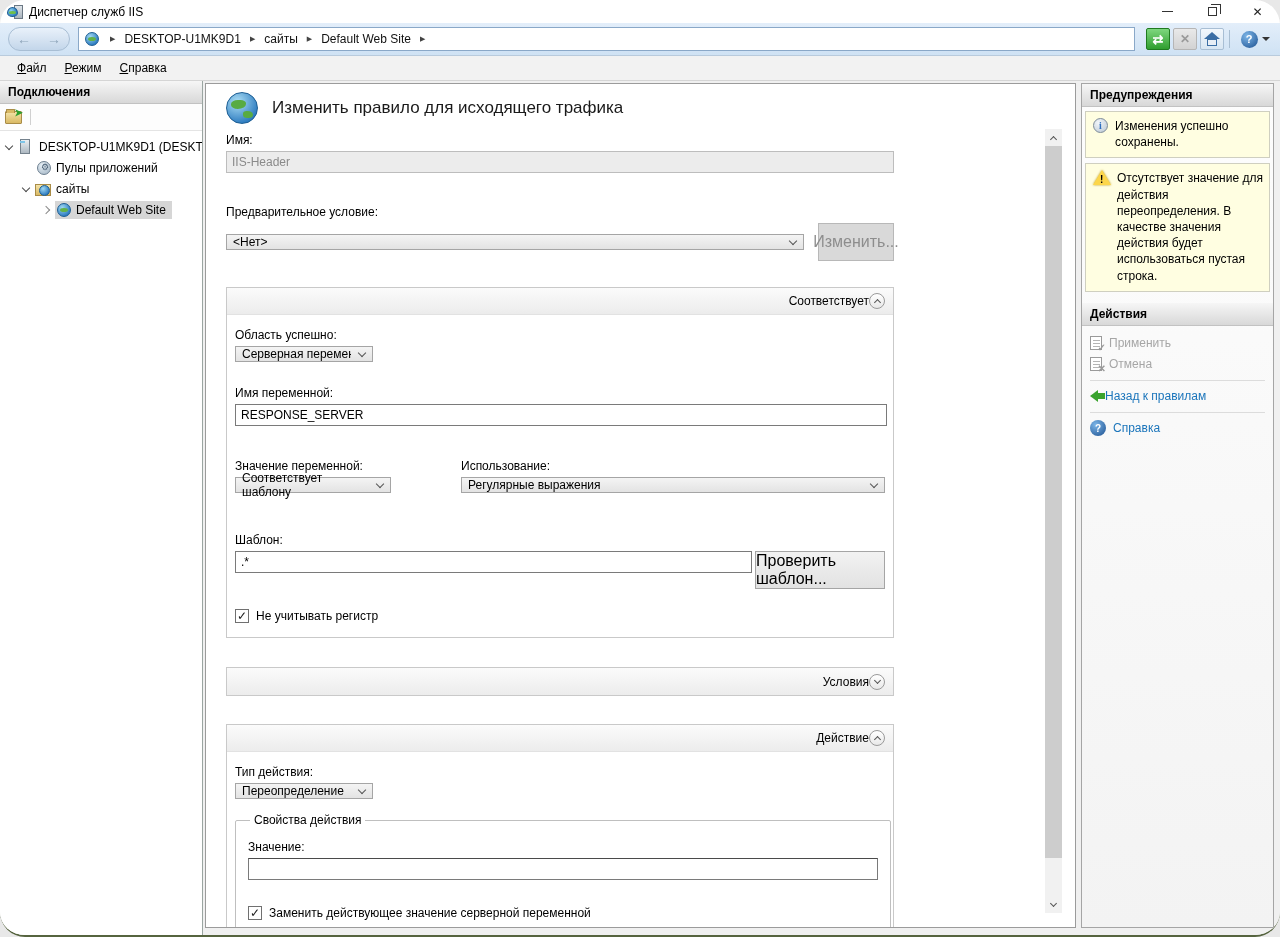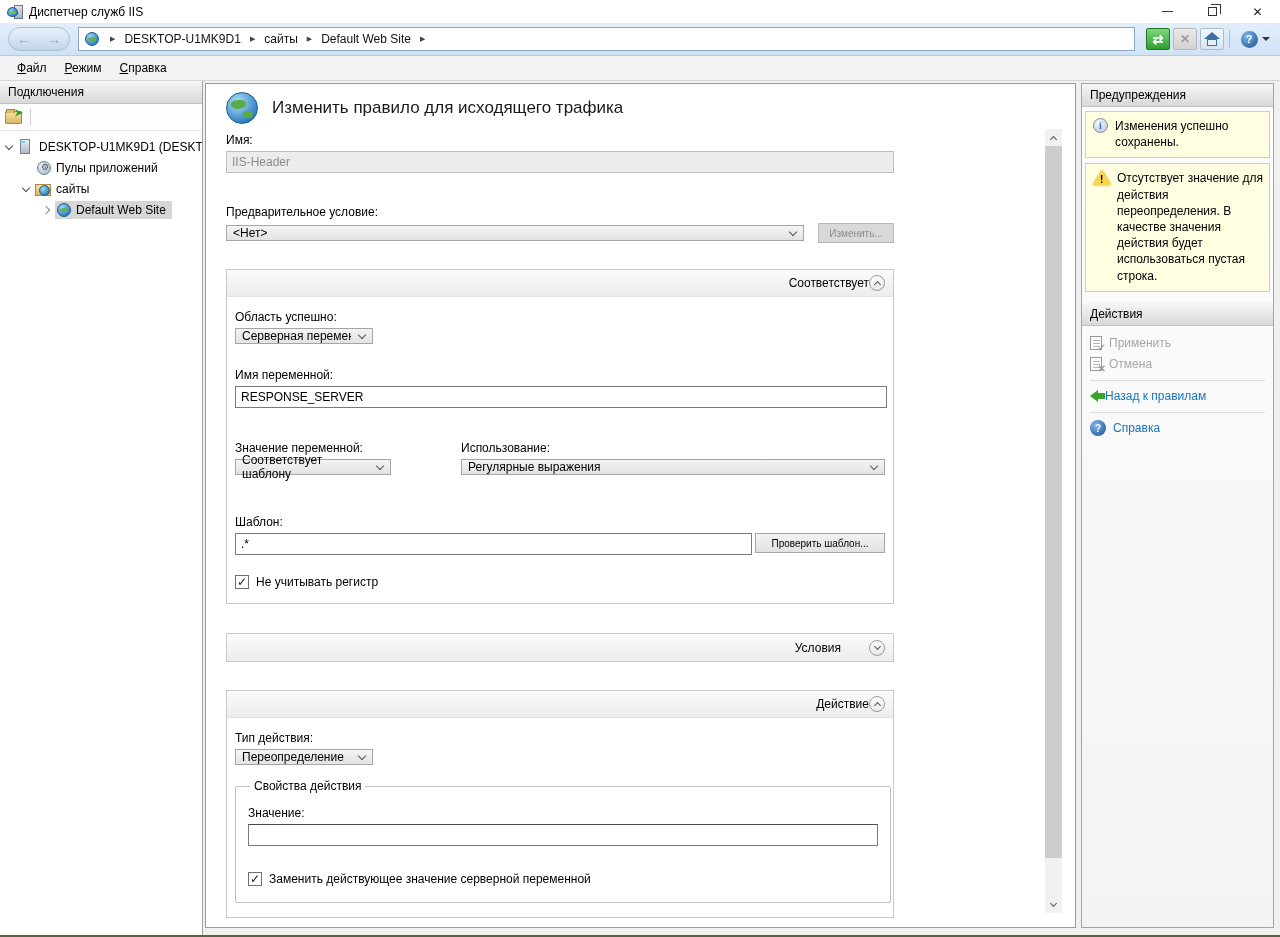--- a/index.html
+++ b/index.html
@@ -1,18 +1,18 @@
 <!DOCTYPE html>
 <html><head>
 <meta charset="utf-8">
 <style>
   * { margin:0; padding:0; box-sizing:border-box; }
   html,body { font-family:"Liberation Sans", sans-serif; background:#e8e8e8; }
   .window { width:1280px; height:937px; background:#f0f0f0; position:relative;
-            border-bottom:2px solid #56643f; overflow:hidden; display:flex; flex-direction:column; }
+            border-bottom:2px solid #56643f; overflow:hidden; display:flex; flex-direction:column;border-radius:25px; }
 
   
   .titlebar { height:23px; background:#ffffff; display:flex; align-items:center; padding-left:7px; flex:0 0 auto; }
   .titlebar .apptitle { font-size:12px; color:#000; margin-left:6px; flex:1; }
   .win-controls { display:flex; height:100%; }
   .win-btn { width:45px; display:flex; align-items:center; justify-content:center; font-size:12px; color:#222; }
   .glyph-min { width:11px; height:1px; background:#333; display:inline-block; }
   .glyph-restore { width:9px; height:9px; border:1px solid #333; position:relative; display:inline-block; background:#fff;}
   .glyph-restore:before { content:""; position:absolute; left:2px; top:-4px; width:9px; height:9px; border:1px solid #333; border-bottom:none; border-left:none; }
   .iis-app-icon { width:16px; height:16px; position:relative; }
@@ -41,21 +41,21 @@
   
   .menubar { height:25px; background:#f2f2f2; border-bottom:1px solid #d5d5d5; display:flex; align-items:center; padding-left:8px; flex:0 0 auto; }
   .menu-item { font-size:12px; color:#000; padding:4px 9px; display:inline-block; }
   .menu-item::first-letter { text-decoration:underline; }
 
   
   .content { flex:1; display:flex; background:#f0f0f0; min-height:0; }
 
   
   .sidebar { width:203px; flex:0 0 auto; border-right:1px solid #9aa5a1; display:flex; flex-direction:column; background:#fff; }
-  .panel-header { height:23px; line-height:22px; background:linear-gradient(#f6f6f6,#d8d8d8); border-bottom:1px solid #c2c2c2; font-size:12px; font-weight:normal; padding-left:8px; color:#000; }
+  .panel-header { height:23px; line-height:22px; background:linear-gradient(#f6f6f6,#d8d8d8); border-bottom:1px solid #c2c2c2; font-size:12px; font-weight:bold; padding-left:8px; color:#000; }
   .sidebar-toolbar { height:27px; background:#fdfdfd; border-bottom:1px solid #e4e4e4; display:flex; align-items:center; padding-left:5px; }
   .folder-icon { width:17px; height:13px; background:linear-gradient(#f4e3a8,#d9b964); border:1px solid #a98c47; border-radius:1px; position:relative; }
   .folder-icon:before { content:""; position:absolute; top:-3px; left:0; width:7px; height:3px; background:#d9b964; border:1px solid #a98c47; border-bottom:none; border-radius:1px 1px 0 0; }
   .folder-arrow { position:absolute; right:-2px; top:-4px; color:#2e9e2e; font-size:10px; font-weight:bold; line-height:1; }
   .tb-sep { width:1px; height:16px; background:#d0d0d0; margin-left:8px; }
   .tree { flex:1; padding-top:5px; font-size:12px; color:#000; overflow:hidden; }
   .tree-row { height:21px; display:flex; align-items:center; white-space:nowrap; overflow:hidden; }
   .chev { width:6px; height:6px; border-right:1.4px solid #4a4a4a; border-bottom:1.4px solid #4a4a4a; display:inline-block; flex:0 0 auto; }
   .chev.down { transform:rotate(45deg); margin:0 6px 2px 6px; }
   .chev.right { transform:rotate(-45deg); margin:0 6px 0 6px; border-color:#8a8a8a; }
@@ -79,25 +79,25 @@
   .globe-lg:before { content:""; position:absolute; left:4px; top:7px; width:15px; height:9px; background:#58ab42; border-radius:50% 40% 60% 50%; }
   .globe-lg:after { content:""; position:absolute; right:4px; bottom:5px; width:10px; height:7px; background:#58ab42; border-radius:40% 60% 50% 50%; }
   .page-title { font-size:17px; color:#1a1a1a; }
   .fld-label { font-size:12px; color:#000; margin:9px 0 4px; }
   .txt { height:22px; border:1px solid #7a7a7a; font-size:12px; padding:4px 5px; font-family:"Liberation Sans",sans-serif; display:flex; align-items:center; background:#fff; color:#000; }
   .txt.disabled { background:#ececec; border-color:#bdbdbd; color:#8a8a8a; }
   .w-full { width:668px; }
   .row { display:flex; align-items:center; }
   .combo { height:16px; border:1px solid #a5a5a5; background:linear-gradient(#f4f4f4,#e3e3e3); font-size:12px; display:flex; align-items:center; padding:0 6px; color:#000; justify-content:space-between; }
   .combo .chev { border-color:#555; transform:rotate(45deg); margin:-2px 1px 0 8px; }
-  .btn { height:20px; background:linear-gradient(#f2f2f2,#e2e2e2); border:1px solid #a5a5a5; font-size:10px; display:flex; align-items:center; justify-content:center; color:#000; }
+  .btn { height:38px; background:linear-gradient(#f2f2f2,#e2e2e2); border:1px solid #a5a5a5; font-size:16px; display:flex; align-items:center; justify-content:center; color:#000; }
   .btn.disabled { background:#d9d9d9; color:#8d8d8d; border-color:#b8b8b8; }
   .section { width:668px; border:1px solid #c9c9c9; margin-top:26px; background:#fff; }
   .sec-header { height:27px; background:linear-gradient(#fbfbfb,#ececec); border-bottom:1px solid #e2e2e2; display:flex; align-items:center; justify-content:flex-end; padding:0 8px; font-size:12px; color:#000; }
-  .sec-header.collapsed { border-bottom:none;gap:28px; }
+  .sec-header.collapsed { border-bottom:none; }
   .circle-btn { width:16px; height:16px; border-radius:50%; border:1px solid #9a9a9a; background:linear-gradient(#fff,#e8e8e8); display:flex; align-items:center; justify-content:center; }
   .circle-btn .chev { width:5px; height:5px; border-color:#555; }
   .circle-btn .chev.up { transform:rotate(-135deg); margin-top:3px; }
   .circle-btn .chev.dn { transform:rotate(45deg); margin-bottom:2px; }
   .sec-body { padding:4px 8px 14px 8px; }
   .two-col { display:flex; margin-top:24px; }
   .col-left { width:226px; }
   .col-right { flex:1; }
   .checkrow { display:flex; align-items:center; margin-top:20px; }
   .checkbox { width:14px; height:14px; border:1px solid #707070; background:#fff; display:flex; align-items:center; justify-content:center; font-size:12px; color:#222; margin-right:7px; line-height:1; }

